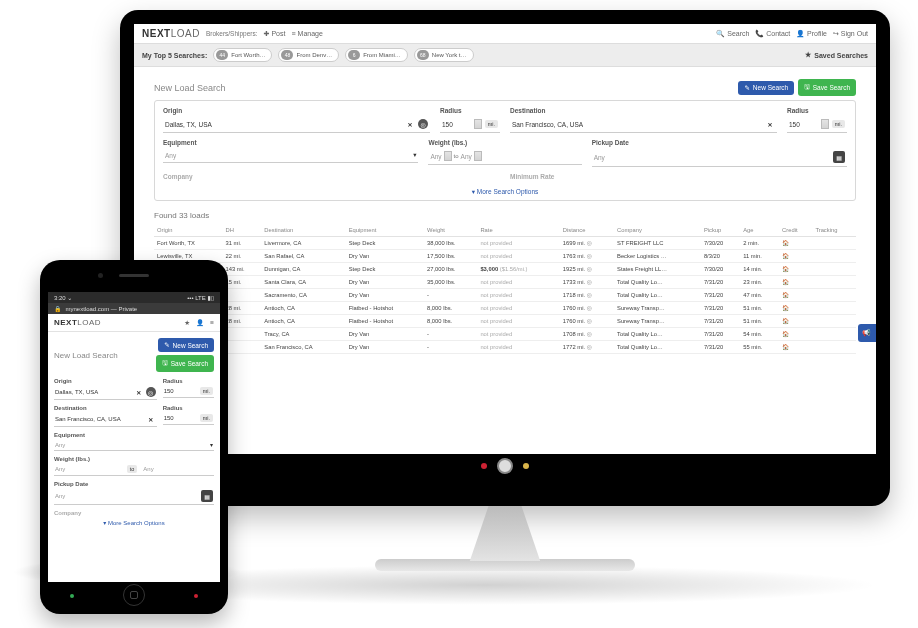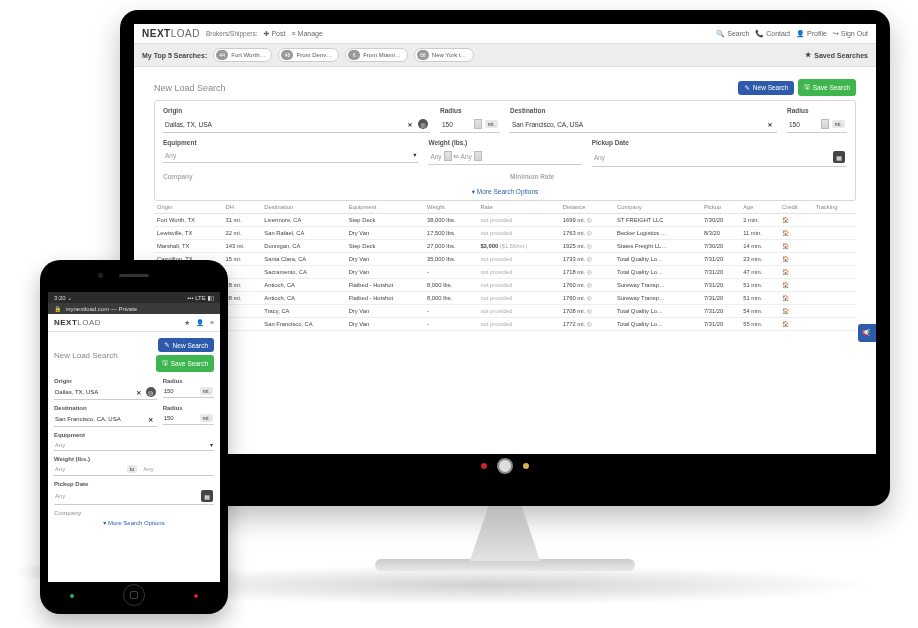--- a/index.html
+++ b/index.html
@@ -369,20 +369,21 @@
             <div class="d-field" style="flex:2">
               <label>Company</label>
             </div>
             <div class="d-field" style="flex:2">
               <label>Minimum Rate</label>
             </div>
           </div>
           <div class="d-moreopts">▾ <span>More Search Options</span></div>
         </div>
 
+        <div class="d-found">Found 33 loads</div>
 
         <table class="d-table">
           <thead>
               <tr id="d-thead-row">
                 <th>Origin</th>
                 <th>DH</th>
                 <th>Destination</th>
                 <th>Equipment</th>
                 <th>Weight</th>
                 <th>Rate</th>

